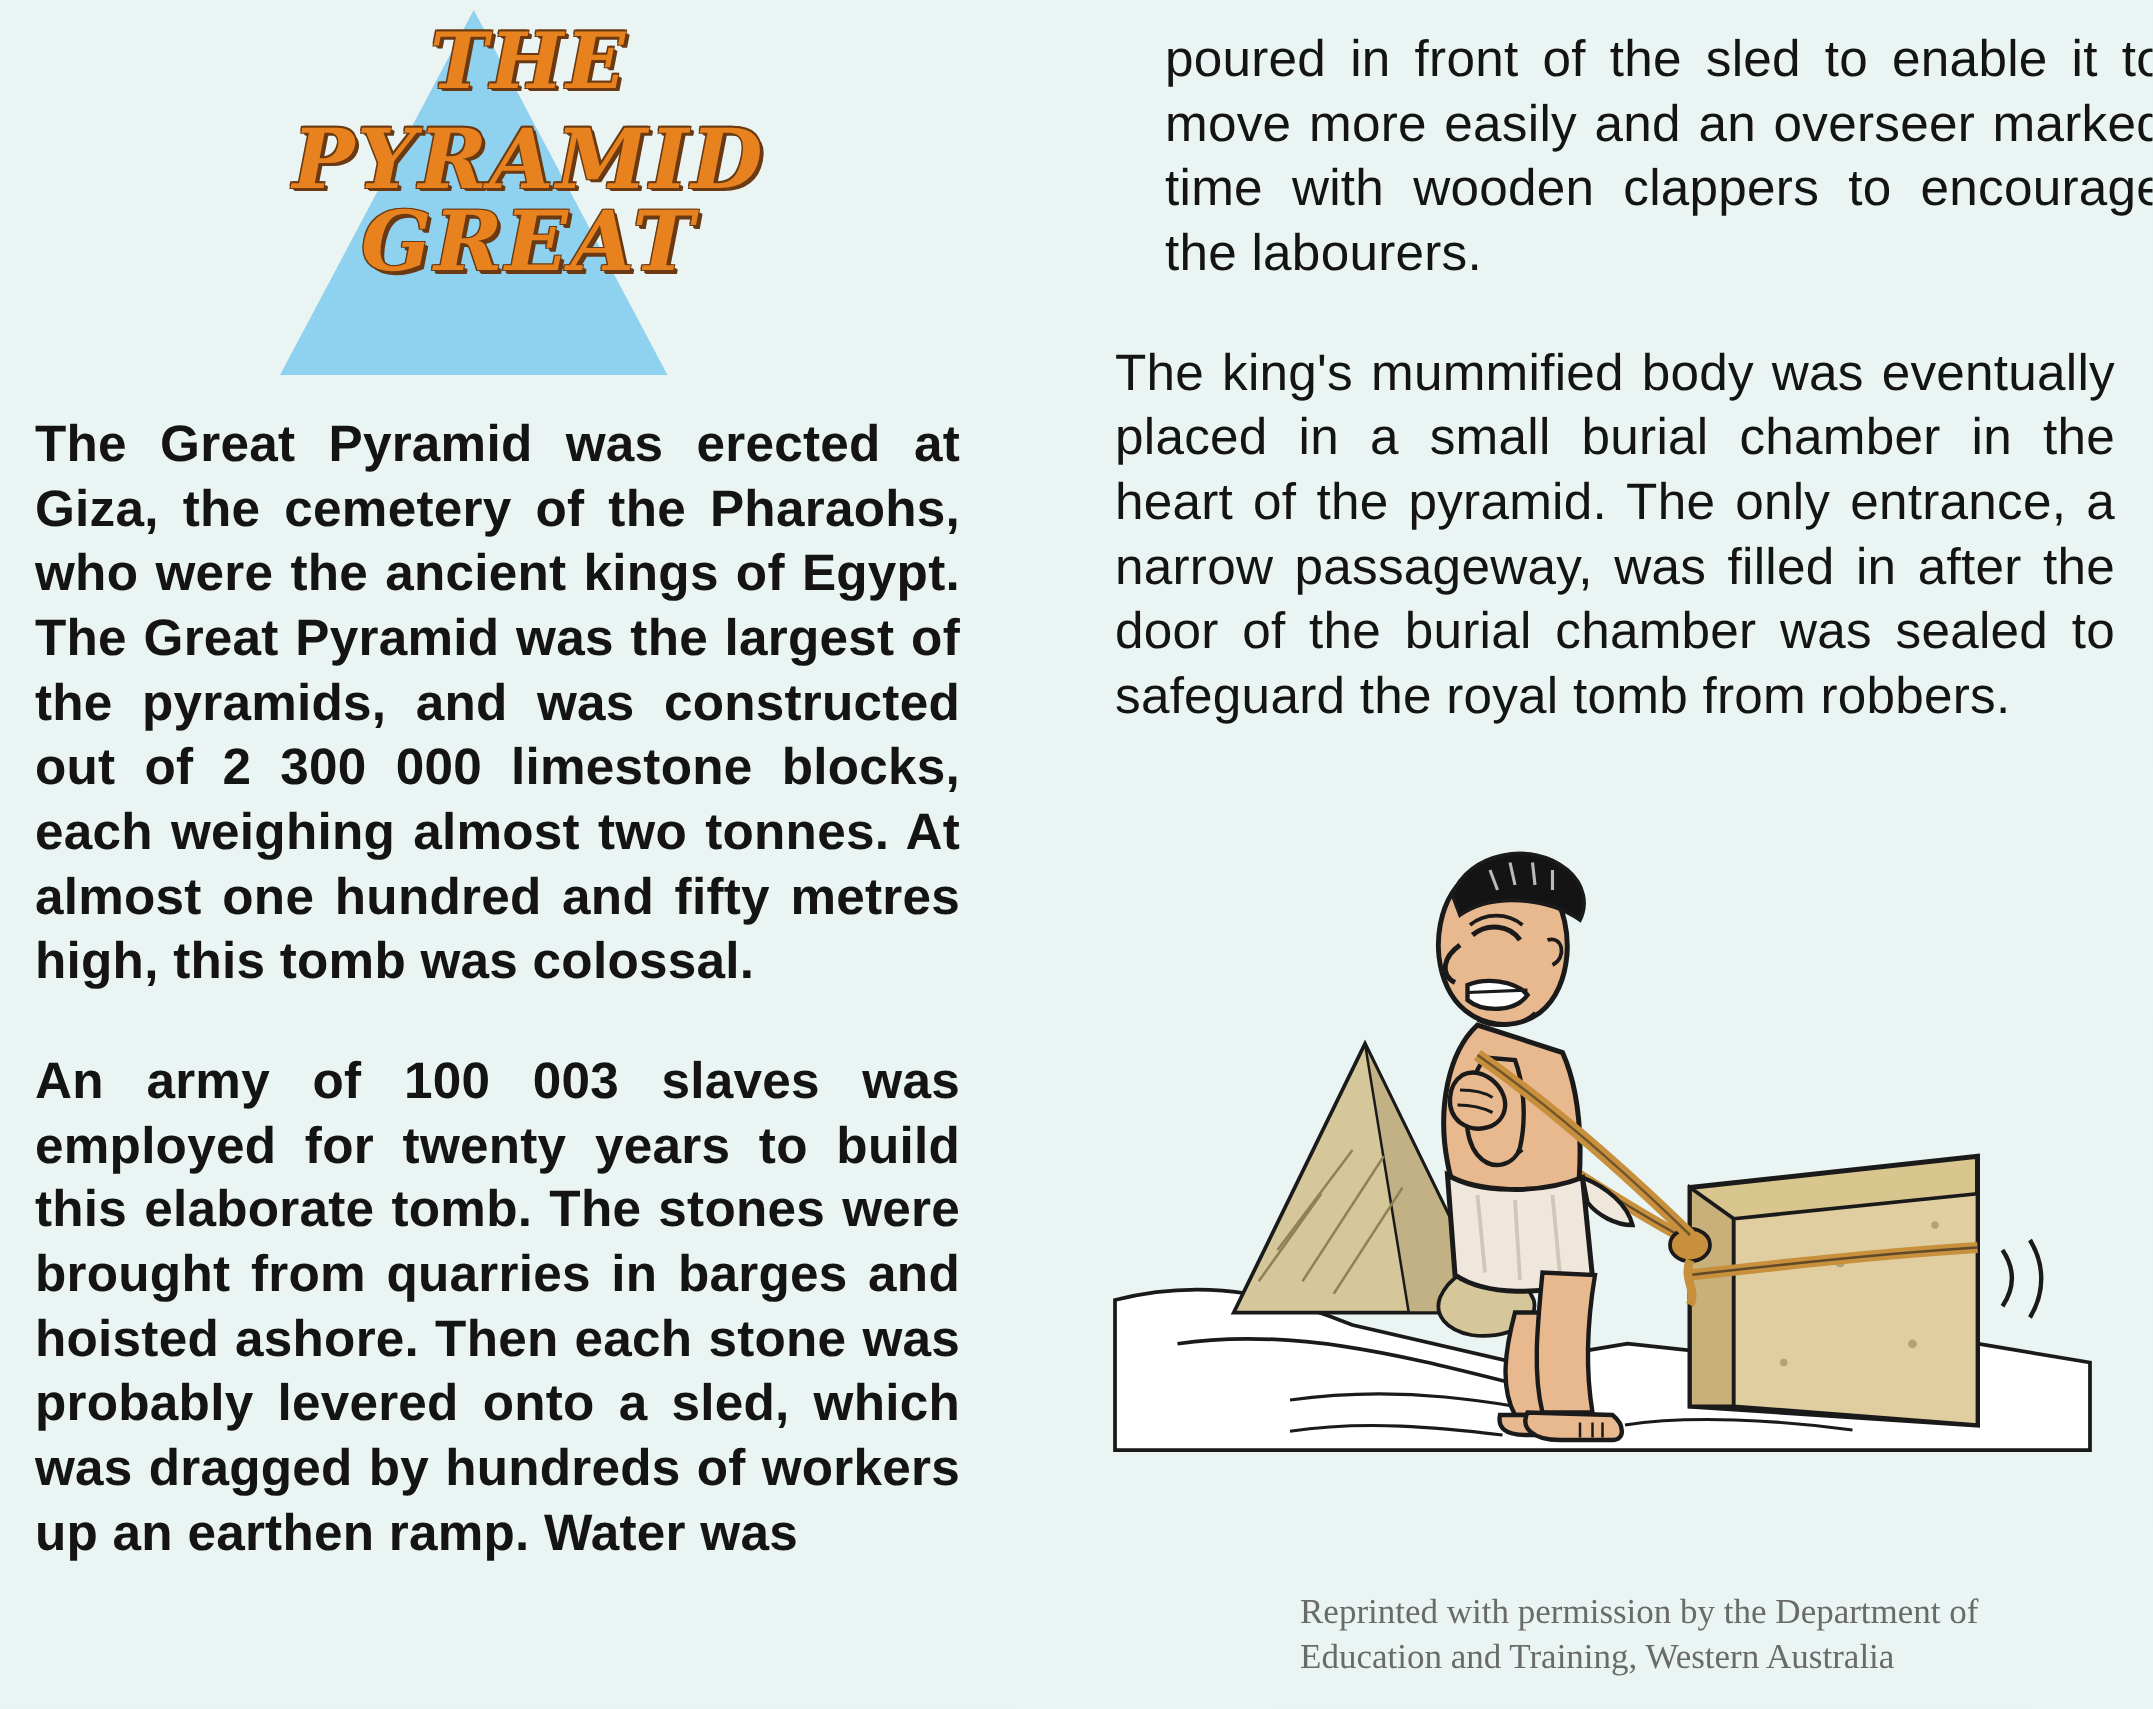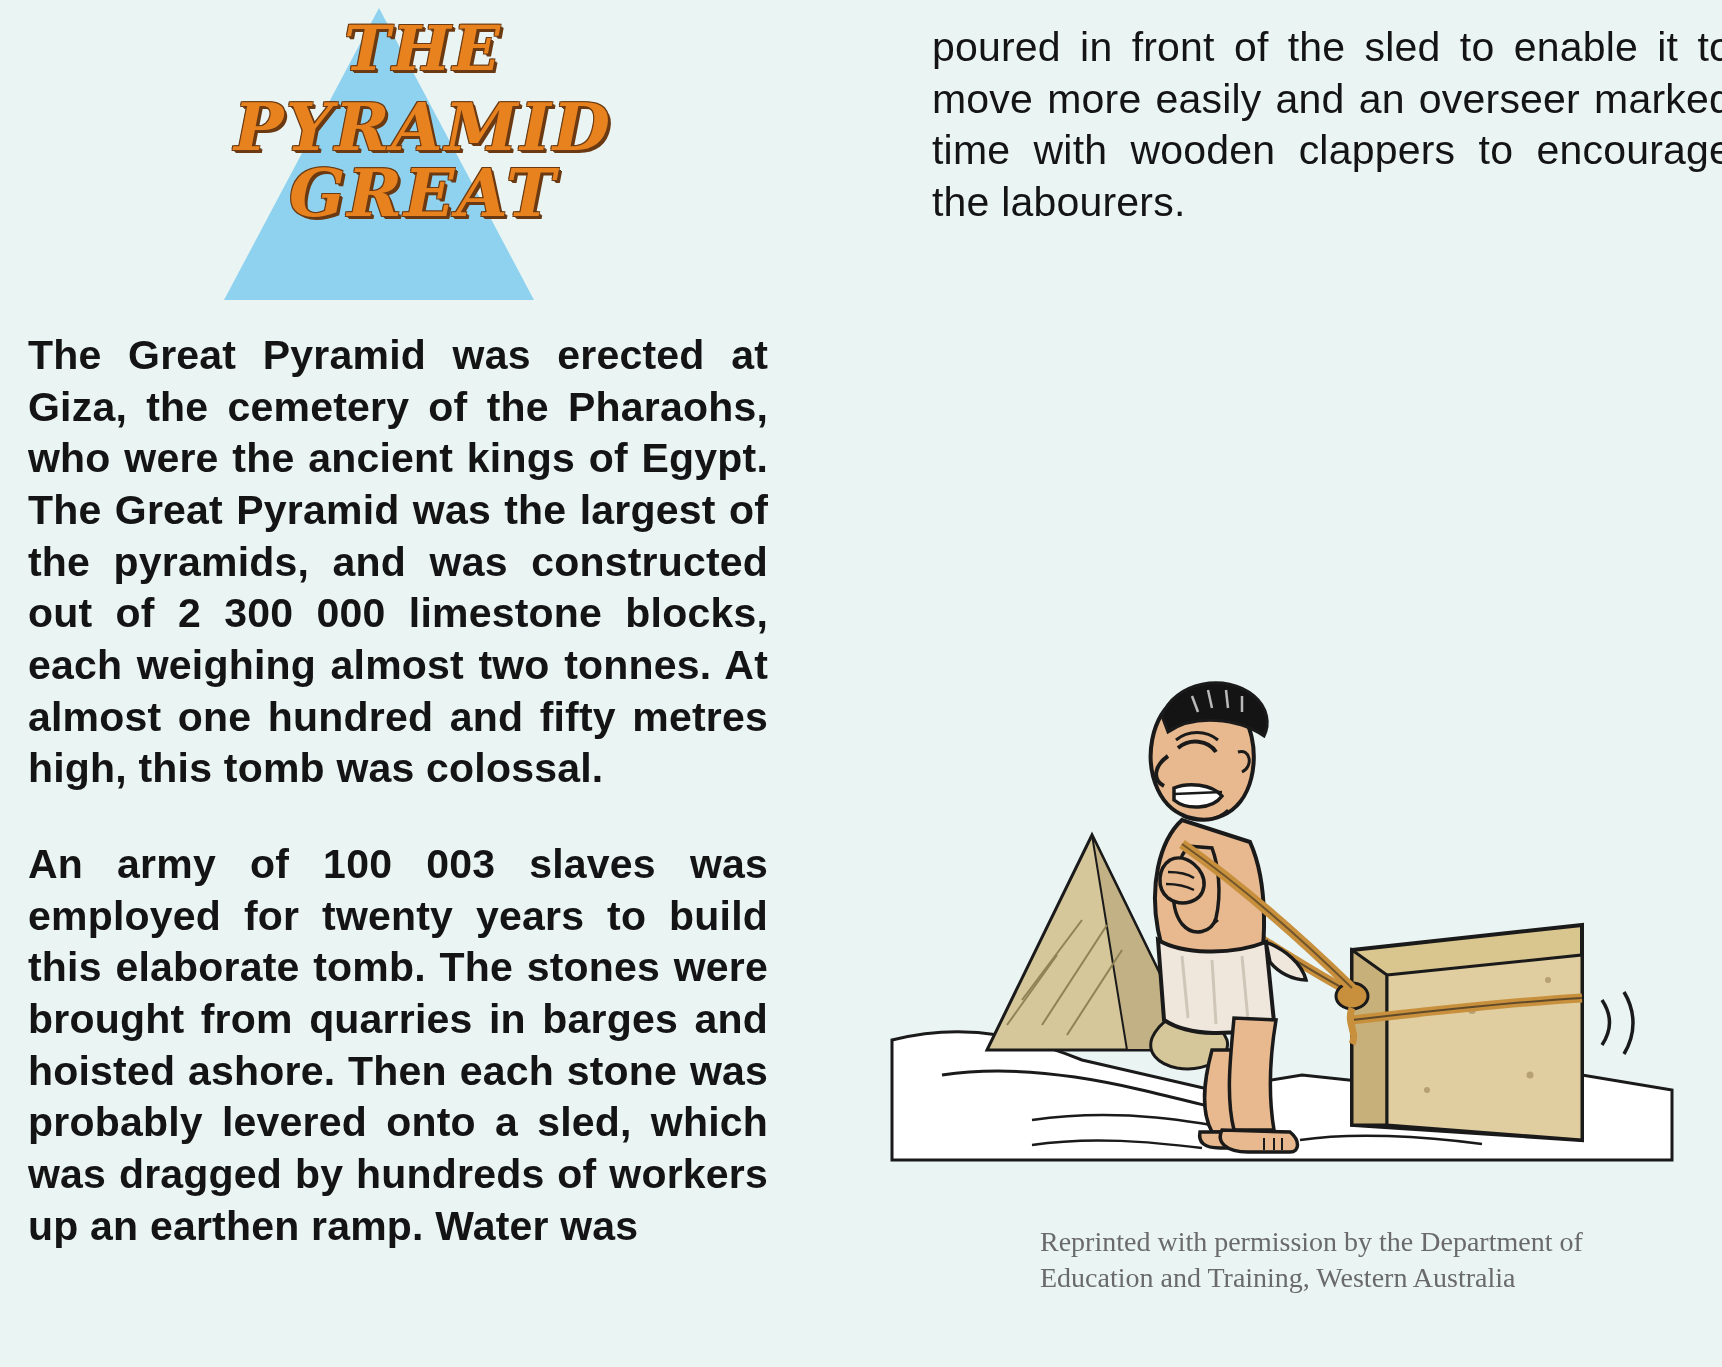--- a/index.html
+++ b/index.html
@@ -100,21 +100,21 @@
   .illo {
     position: absolute;
     left: -10px;
     top: 620px;
     width: 810px;
     height: 560px;
   }
   .credit {
     position: absolute;
     left: 148px;
-    top: 1224px;
+    top: 1272px;
     width: 660px;
     font-family: "Liberation Serif", serif;
     font-size: 28px;
     line-height: 1.28;
     color: #6a6a6a;
     text-align: left;
   }
 </style>
 </head>
 <body>
@@ -132,20 +132,21 @@
           <span class="tword w2">GREAT</span>
         </div>
       </div>
 
       <p class="body-par">The Great Pyramid was erected at Giza, the cemetery of the Pharaohs, who were the ancient kings of Egypt. The Great Pyramid was the largest of the pyramids, and was constructed out of 2 300 000 limestone blocks, each weighing almost two tonnes. At almost one hundred and fifty metres high, this tomb was colossal.</p>
       <p class="body-par">An army of 100 003 slaves was employed for twenty years to build this elaborate tomb. The stones were brought from quarries in barges and hoisted ashore. Then each stone was probably levered onto a sled, which was dragged by hundreds of workers up an earthen ramp. Water was</p>
     </div>
 
     <div class="col-right">
       <p class="body-par par-top">poured in front of the sled to enable it to move more easily and an overseer marked time with wooden clappers to encourage the labourers.</p>
+      <p class="body-par">The king's mummified body was eventually placed in a small burial chamber in the heart of the pyramid. The only entrance, a narrow passageway, was filled in after the door of the burial chamber was sealed to safeguard the royal tomb from robbers.</p>
 
       <div class="illo">
         <svg width="810" height="560" viewBox="0 0 810 560" xmlns="http://www.w3.org/2000/svg">
 
           <path d="M10 420 C 90 400, 150 420, 200 440 L 330 470 L 420 455 L 560 470 L 700 455 L 790 470 L 790 540 L 10 540 Z" fill="#ffffff" stroke="#1a1a1a" stroke-width="3"></path>
           <path d="M60 455 C 160 440, 260 470, 350 492" fill="none" stroke="#1a1a1a" stroke-width="3"></path>
           <path d="M150 500 C 250 486, 330 505, 400 518" fill="none" stroke="#1a1a1a" stroke-width="2.5"></path>
 
           <path d="M105 430 L 210 215 L 315 430 Z" fill="#d6c79a" stroke="#1a1a1a" stroke-width="3"></path>
           <path d="M210 215 L 315 430 L 245 430 Z" fill="#c2b184" stroke="#1a1a1a" stroke-width="2"></path>

